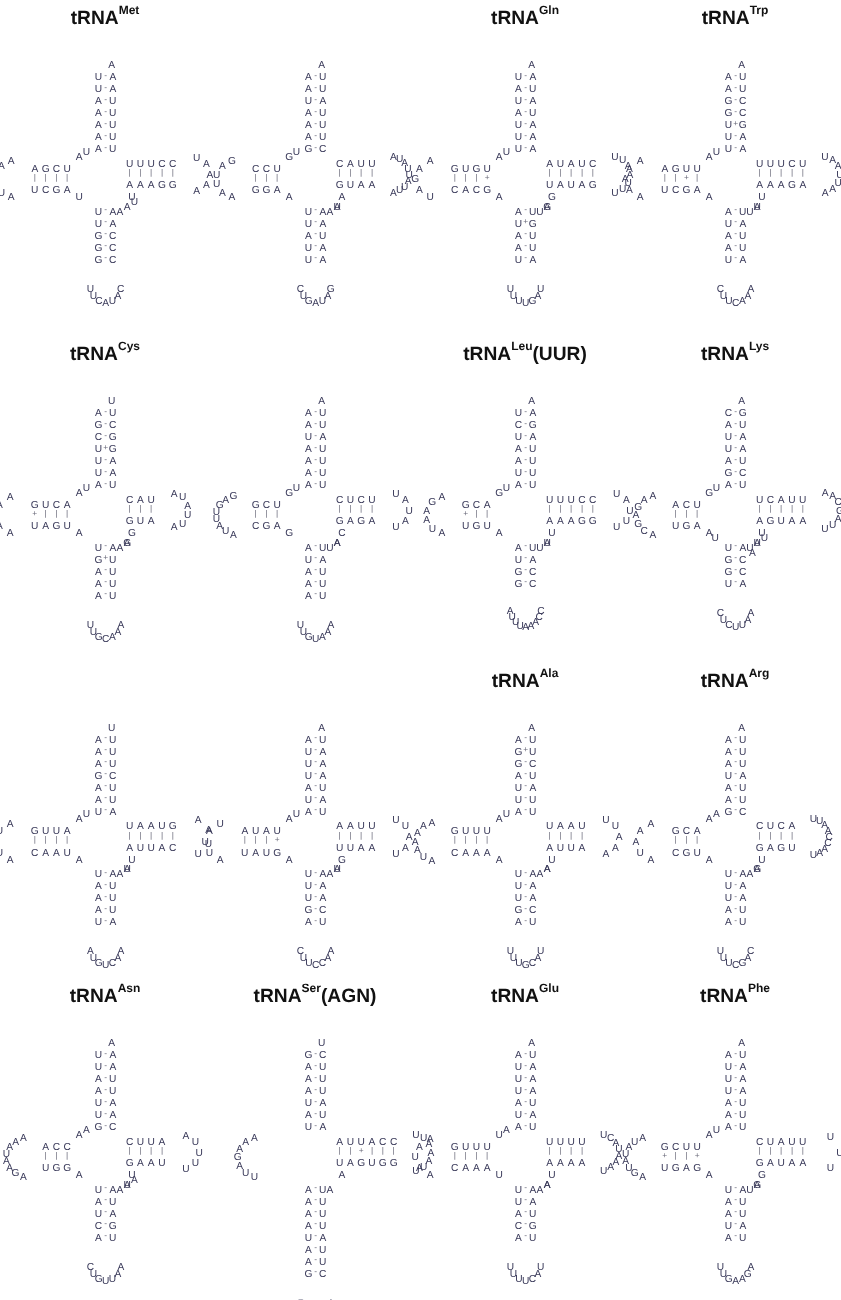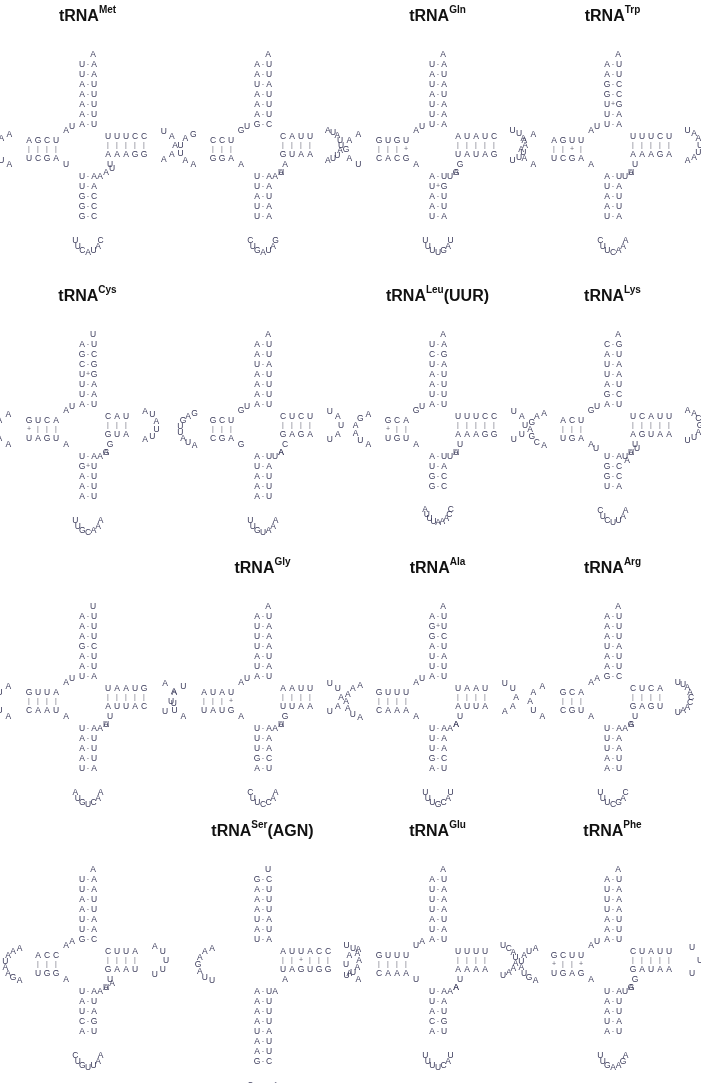--- a/index.html
+++ b/index.html
@@ -816,21 +816,20 @@
       <span class="nt" style="left: 94px; top: 212px;">A</span>
       <span class="nt" style="left: 75.3259px; top: 235.56px;">A</span>
       <span class="nt" style="left: 77.8362px; top: 241.976px;">U</span>
       <span class="nt" style="left: 82.3595px; top: 246.416px;">G</span>
       <span class="nt" style="left: 88px; top: 248px;">U</span>
       <span class="nt" style="left: 93.6405px; top: 246.416px;">C</span>
       <span class="nt" style="left: 98.1638px; top: 241.976px;">A</span>
       <span class="nt" style="left: 100.674px; top: 235.56px;">A</span>
     </div>
     <div class="panel" style="left: 175px; top: 552px;">
-      <div class="title"><span>tRNA</span><sup>Gly</sup><span></span></div>
       <span class="nt" style="left: 93px; top: 50px;">A</span>
       <span class="nt" style="left: 82px; top: 60px;">A</span>
       <span class="bond" style="left: 88px; top: 60px;">-</span>
       <span class="nt" style="left: 94px; top: 60px;">U</span>
       <span class="nt" style="left: 82px; top: 70px;">U</span>
       <span class="bond" style="left: 88px; top: 70px;">-</span>
       <span class="nt" style="left: 94px; top: 70px;">A</span>
       <span class="nt" style="left: 82px; top: 80px;">U</span>
       <span class="bond" style="left: 88px; top: 80px;">-</span>
       <span class="nt" style="left: 94px; top: 80px;">A</span>
@@ -1083,20 +1082,21 @@
       <span class="nt" style="left: 94px; top: 212px;">U</span>
       <span class="nt" style="left: 75.3259px; top: 235.56px;">U</span>
       <span class="nt" style="left: 77.8362px; top: 241.976px;">U</span>
       <span class="nt" style="left: 82.3595px; top: 246.416px;">U</span>
       <span class="nt" style="left: 88px; top: 248px;">C</span>
       <span class="nt" style="left: 93.6405px; top: 246.416px;">G</span>
       <span class="nt" style="left: 98.1638px; top: 241.976px;">A</span>
       <span class="nt" style="left: 100.674px; top: 235.56px;">C</span>
     </div>
     <div class="panel" style="left: 0px; top: 815px;">
+      <div class="title"><span>tRNA</span><sup>Asn</sup><span></span></div>
       <span class="nt" style="left: 93px; top: 50px;">A</span>
       <span class="nt" style="left: 82px; top: 60px;">U</span>
       <span class="bond" style="left: 88px; top: 60px;">-</span>
       <span class="nt" style="left: 94px; top: 60px;">A</span>
       <span class="nt" style="left: 82px; top: 70px;">U</span>
       <span class="bond" style="left: 88px; top: 70px;">-</span>
       <span class="nt" style="left: 94px; top: 70px;">A</span>
       <span class="nt" style="left: 82px; top: 80px;">A</span>
       <span class="bond" style="left: 88px; top: 80px;">-</span>
       <span class="nt" style="left: 94px; top: 80px;">U</span>

